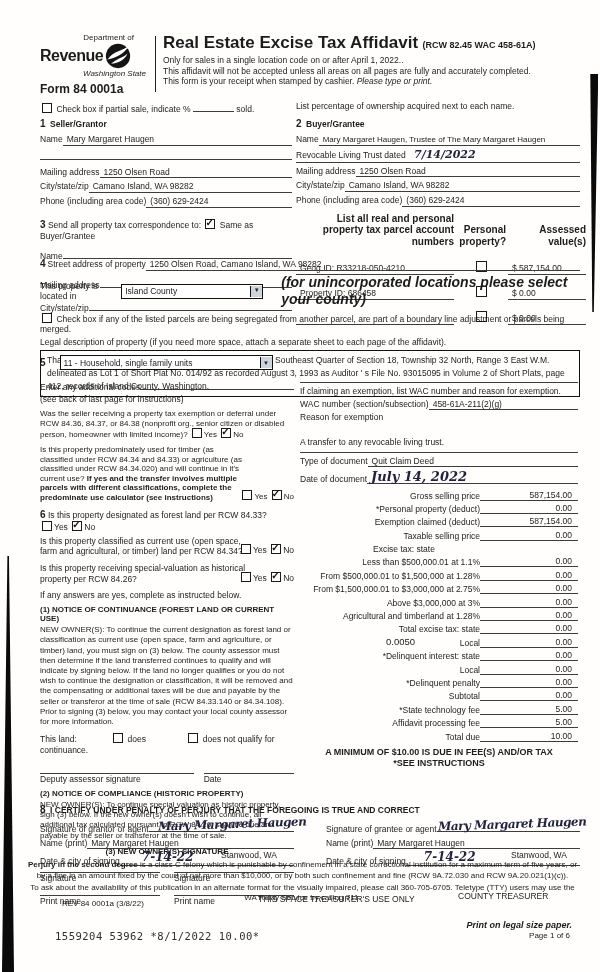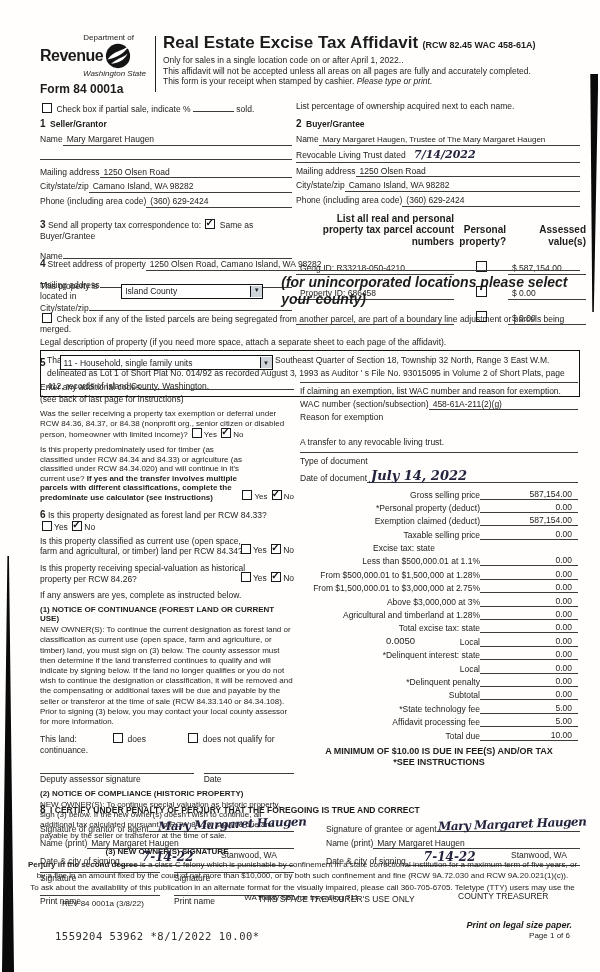--- a/index.html
+++ b/index.html
@@ -292,20 +292,21 @@
     <div class="t85" style="margin-top:3px;">If claiming an exemption, list WAC number and reason for exemption.</div>
     <div class="frow t85" style="margin-top:2px;">
       <span class="lbl">WAC number (section/subsection)</span>
       <span class="fill grow">458-61A-211(2)(g)</span>
     </div>
     <div class="t85" style="margin-top:2px;">Reason for exemption</div>
     <div class="t85" style="margin-top:14px;">A transfer to any revocable living trust.</div>
     <div class="rule" style="margin-top:3px;"></div>
     <div class="frow t85" style="margin-top:3px;">
       <span class="lbl">Type of document</span>
+      <span class="fill grow">Quit Claim Deed</span>
     </div>
     <div class="frow t85" style="margin-top:2px;height:15px;align-items:flex-end;">
       <span class="lbl">Date of document</span>
       <span class="fill grow hand" style="font-size:13px;line-height:1;">July 14, 2022</span>
     </div>
 
     <div style="margin-top:3px;">
       <div class="fee">
           <span class="fl">Gross selling price</span>
           <span class="lead"></span>

